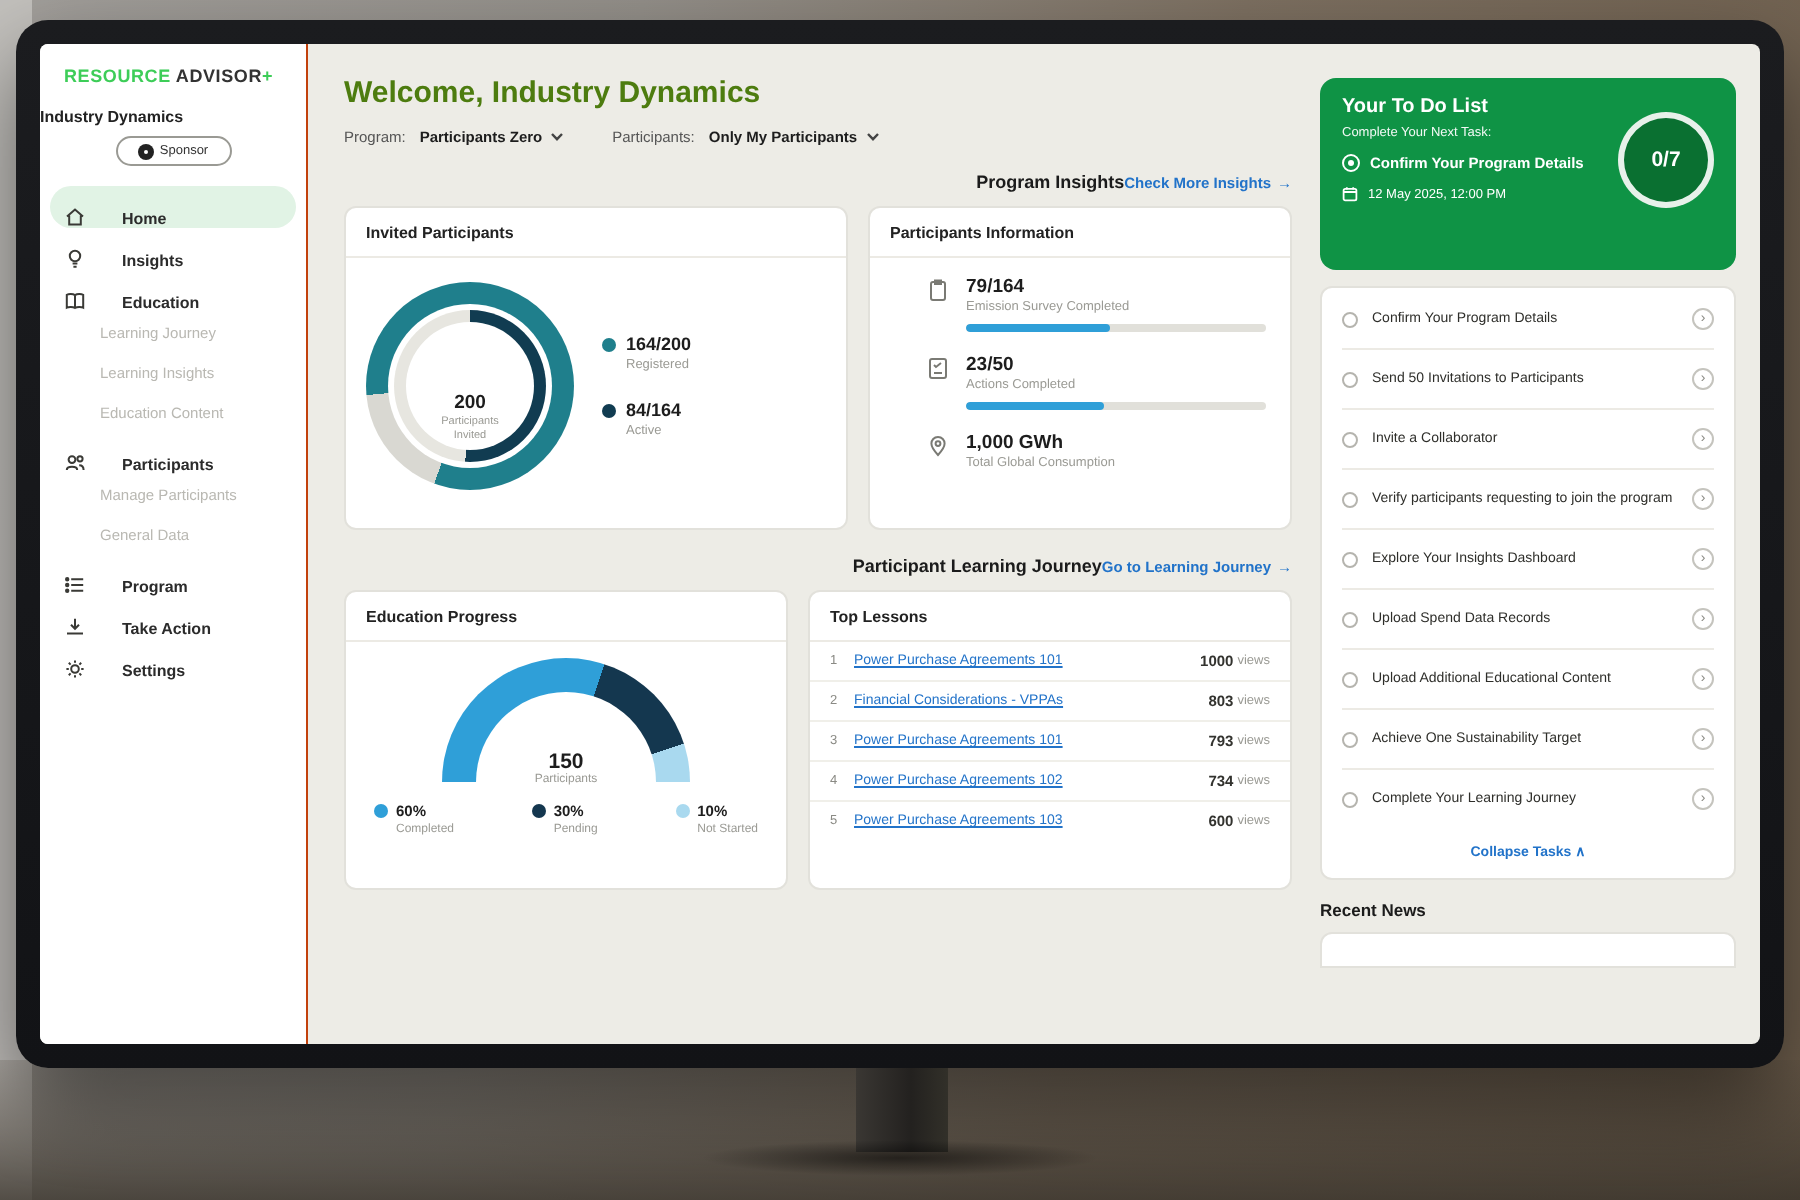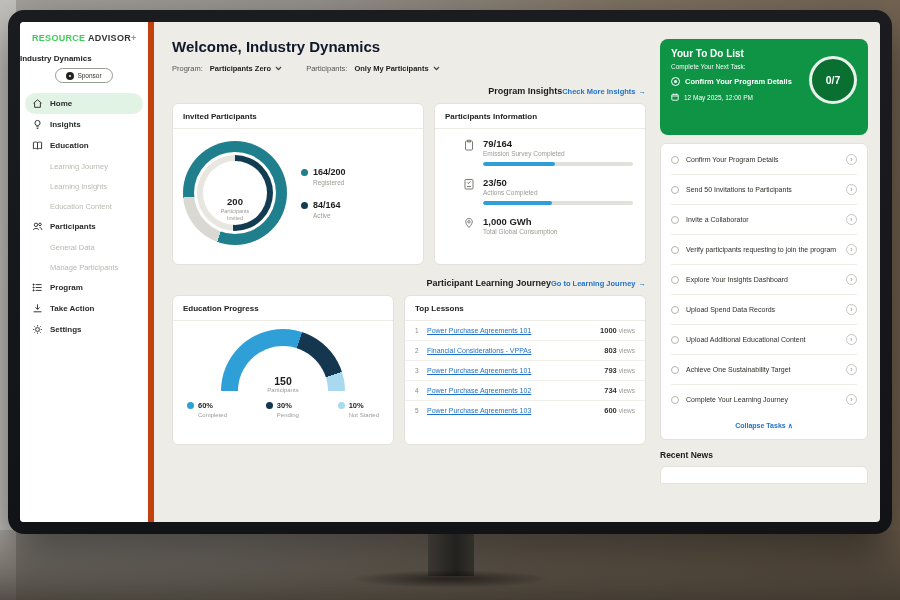--- a/index.html
+++ b/index.html
@@ -17,41 +17,41 @@
     background:linear-gradient(180deg,#1b1c1f,#121316); border-radius:16px; padding:12px;
     box-shadow:0 20px 45px rgba(0,0,0,.5); }
   .stand-neck { position:absolute; left:428px; top:534px; width:46px; height:42px;
     background:linear-gradient(90deg,#3a3733,#23211f 60%,#323029); }
   .stand-shadow { position:absolute; left:350px; top:570px; width:200px; height:18px;
     background:radial-gradient(ellipse at center, rgba(0,0,0,.55), rgba(0,0,0,0) 70%); }
 
   .screen { width:100%; height:100%; background:#edece6; border-radius:4px; overflow:hidden; display:flex; }
 
   
-  .sidebar { flex:0 0 134px; width:134px; background:#ffffff; border-right:6px solid #c2410c; padding-top:11px; }
+  .sidebar { flex:0 0 134px; width:134px; background:#ffffff; border-right:1px solid #c2410c; padding-top:11px; }
   .logo { padding:0 12px; font-size:9px; font-weight:bold; letter-spacing:.3px; white-space:nowrap; }
   .logo-green { color:#3dcd58; }
   .logo-dark { color:#333; }
   .logo-plus { color:#3dcd58; }
   .org { font-size:8px; font-weight:bold; color:#222; margin-top:11px; }
   .badge { margin:5px auto 10px; width:58px; height:15px; border:1px solid #9a9a94; border-radius:9px;
     display:flex; align-items:center; justify-content:center; gap:3px; font-size:6.5px; color:#333; cursor:pointer; background:#fff; }
   .badge-dot { width:8px; height:8px; border-radius:50%; background:#222; position:relative; }
   .badge-dot::after { content:""; position:absolute; left:3px; top:3px; width:2px; height:2px; border-radius:50%; background:#fff; }
   .nav { display:flex; flex-direction:column; margin-top:2px; }
-  .nav-item { display:flex; align-items:center; gap:7px; height:21px; padding:0 12px;
+  .nav-item { display:flex; align-items:flex-end; gap:18px; height:21px; padding:0 12px;
     font-size:8px; font-weight:bold; color:#2b2b2b; cursor:pointer; }
   .nav-item.active { background:#e1f3e5; border-radius:11px; margin:0 5px; padding:0 7px; }
   .nav-sub { display:flex; align-items:center; height:20px; padding-left:30px;
     font-size:7.5px; color:#b9b8b2; cursor:pointer; }
   .nav-icon { width:11px; height:11px; display:inline-flex; flex:0 0 11px; }
 
   
   .main { flex:1; min-width:0; padding:16px 14px 0 18px; }
-  .welcome { font-size:15px; font-weight:bold; color:#0f172a; }
+  .welcome { font-size:15px; font-weight:bold; color:#4d7c0f; }
   .filters { display:flex; align-items:center; gap:7px; margin-top:9px; font-size:7.5px; color:#555; }
   .f-value { font-weight:bold; color:#1d1d1d; display:inline-flex; align-items:center; gap:4px; cursor:pointer; }
   .filters .gap { width:10px; }
   .section-head { display:flex; justify-content:flex-end; align-items:center; margin-top:13px; }
   .section-head h2 { font-size:9px; font-weight:bold; color:#1b1b1b; }
   .link { font-size:7.5px; color:#2273c9; font-weight:bold; display:inline-flex; align-items:center; gap:3px; cursor:pointer; }
   .cards-row { display:flex; gap:10px; margin-top:7px; }
   .card { background:#fff; border:1px solid #e2e1db; border-radius:6px; overflow:hidden; }
   .card-title { font-size:8px; font-weight:bold; color:#222; padding:8px 10px 7px; border-bottom:1px solid #eceae4; }
 
@@ -180,22 +180,22 @@
             <span class="nav-icon">
               <svg width="11" height="11" viewBox="0 0 11 11" fill="none" stroke="#3a3a36" stroke-width="1">
                   <circle cx="4" cy="3.8" r="1.7"></circle>
                   <path d="M1.4 9 C1.4 6.9 6.6 6.9 6.6 9"></path>
                   <circle cx="8" cy="3.4" r="1.3"></circle>
                   <path d="M7.6 6.6 C9.2 6.6 9.8 7.7 9.8 9"></path>
                 </svg>
             </span>
               <span>Participants</span>
           </div>
+          <div class="nav-sub">Manage Participants</div>
           <div class="nav-sub">General Data</div>
-          <div class="nav-sub">Manage Participants</div>
           <div class="nav-item">
             <span class="nav-icon">
               <svg width="11" height="11" viewBox="0 0 11 11" fill="none" stroke="#3a3a36" stroke-width="1">
                   <path d="M3.6 2.6 H9.6 M3.6 5.5 H9.6 M3.6 8.4 H9.6"></path>
                   <circle cx="1.6" cy="2.6" r="0.6" fill="#3a3a36"></circle>
                   <circle cx="1.6" cy="5.5" r="0.6" fill="#3a3a36"></circle>
                   <circle cx="1.6" cy="8.4" r="0.6" fill="#3a3a36"></circle>
                 </svg>
             </span>
               <span>Program</span>

